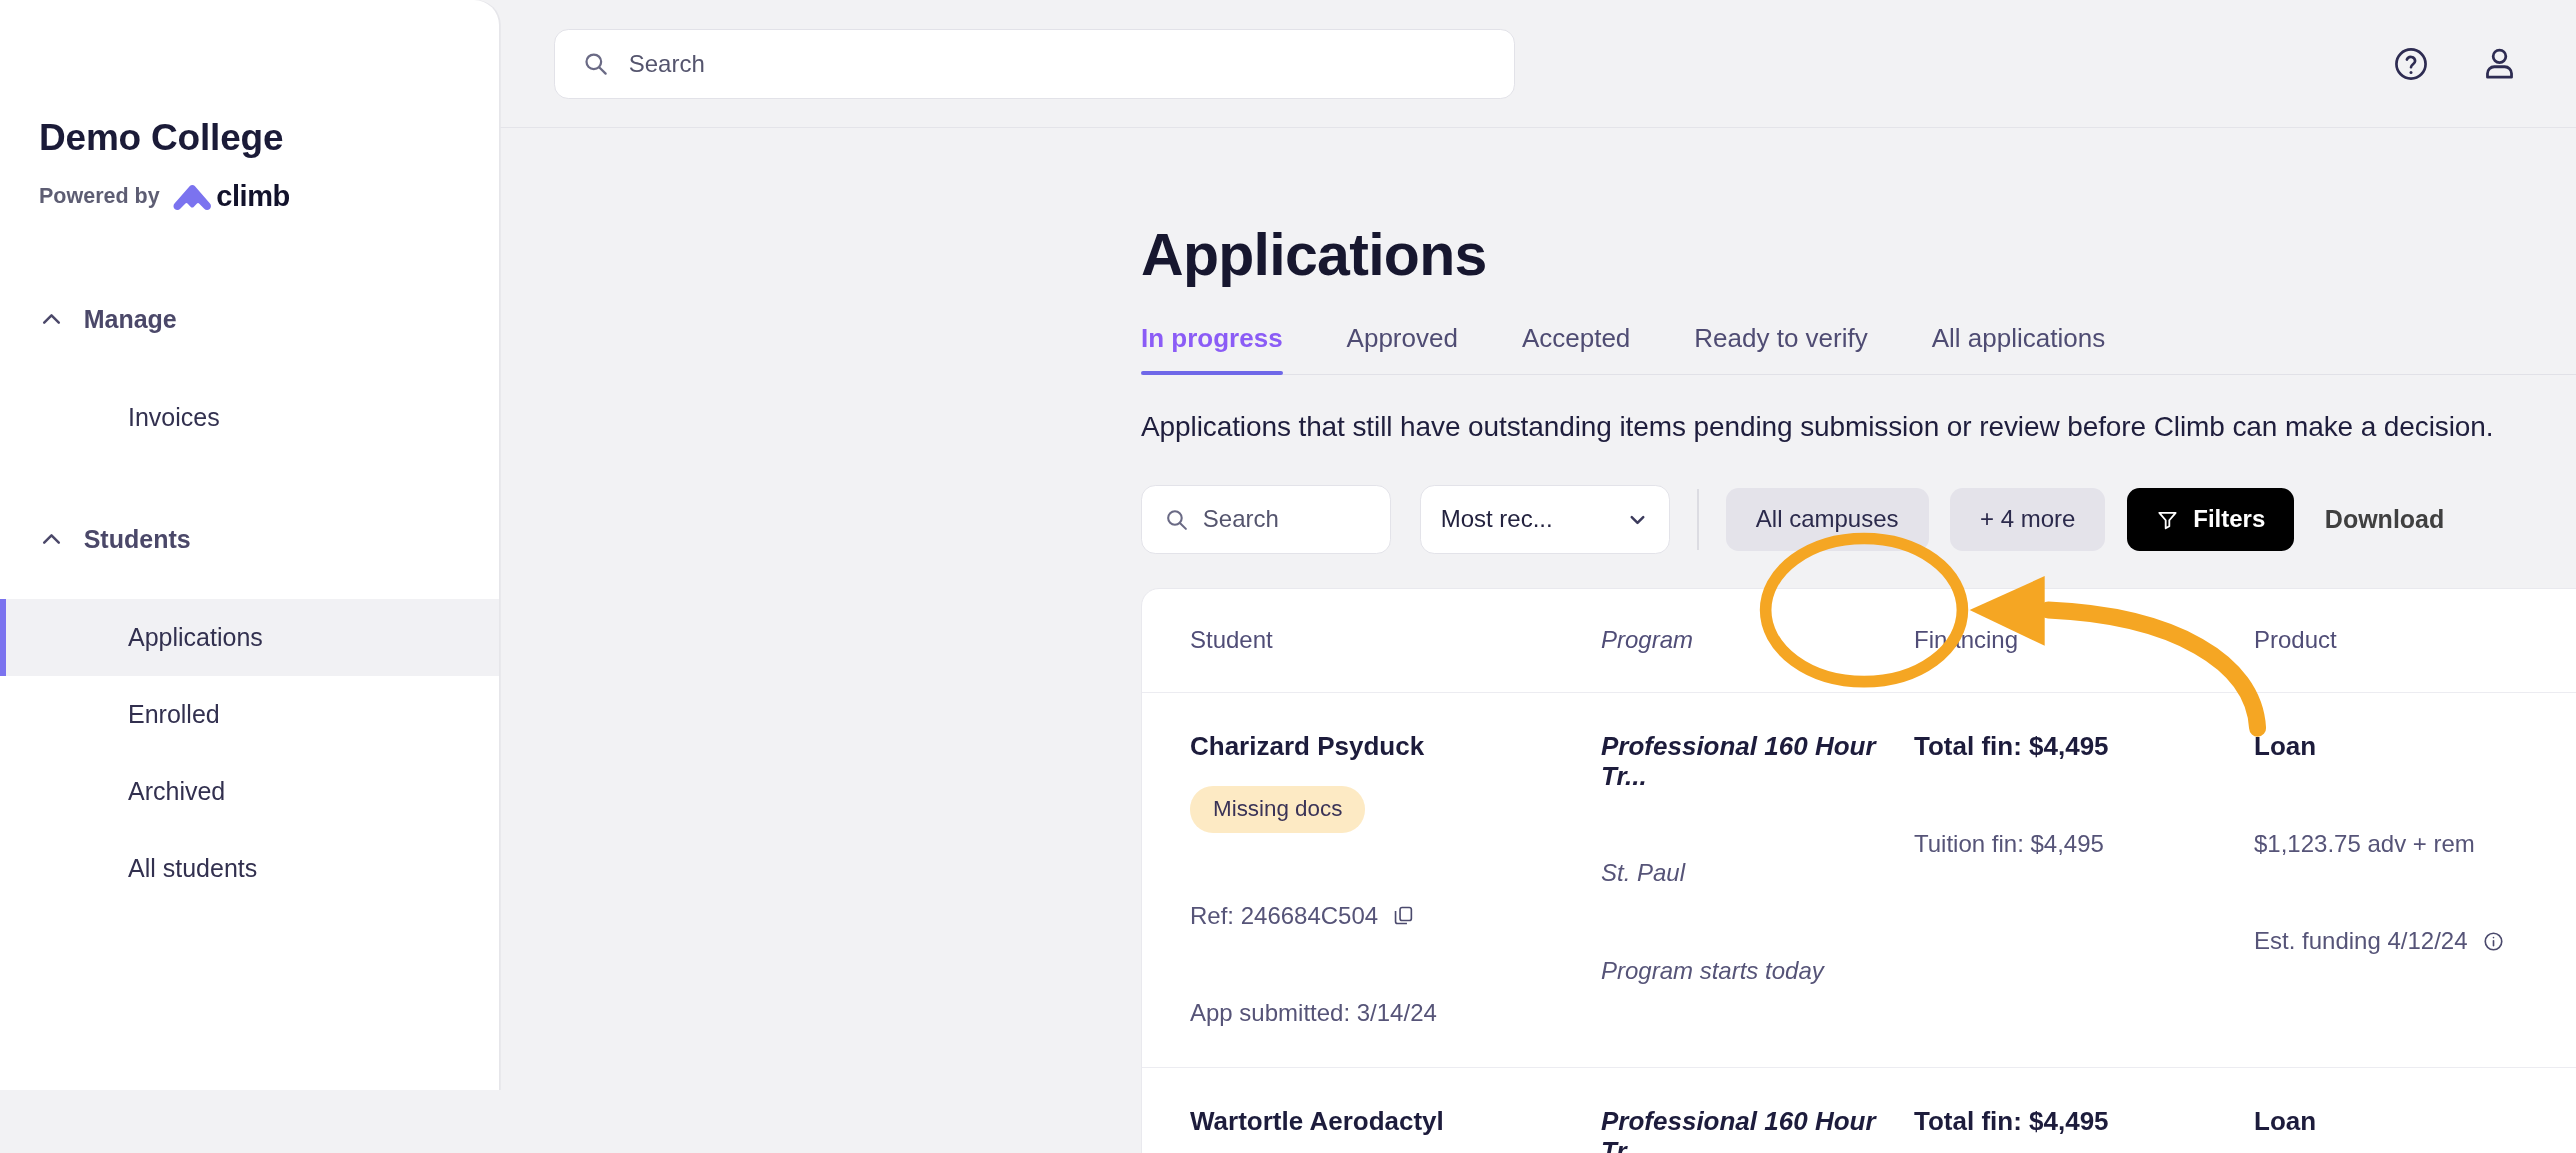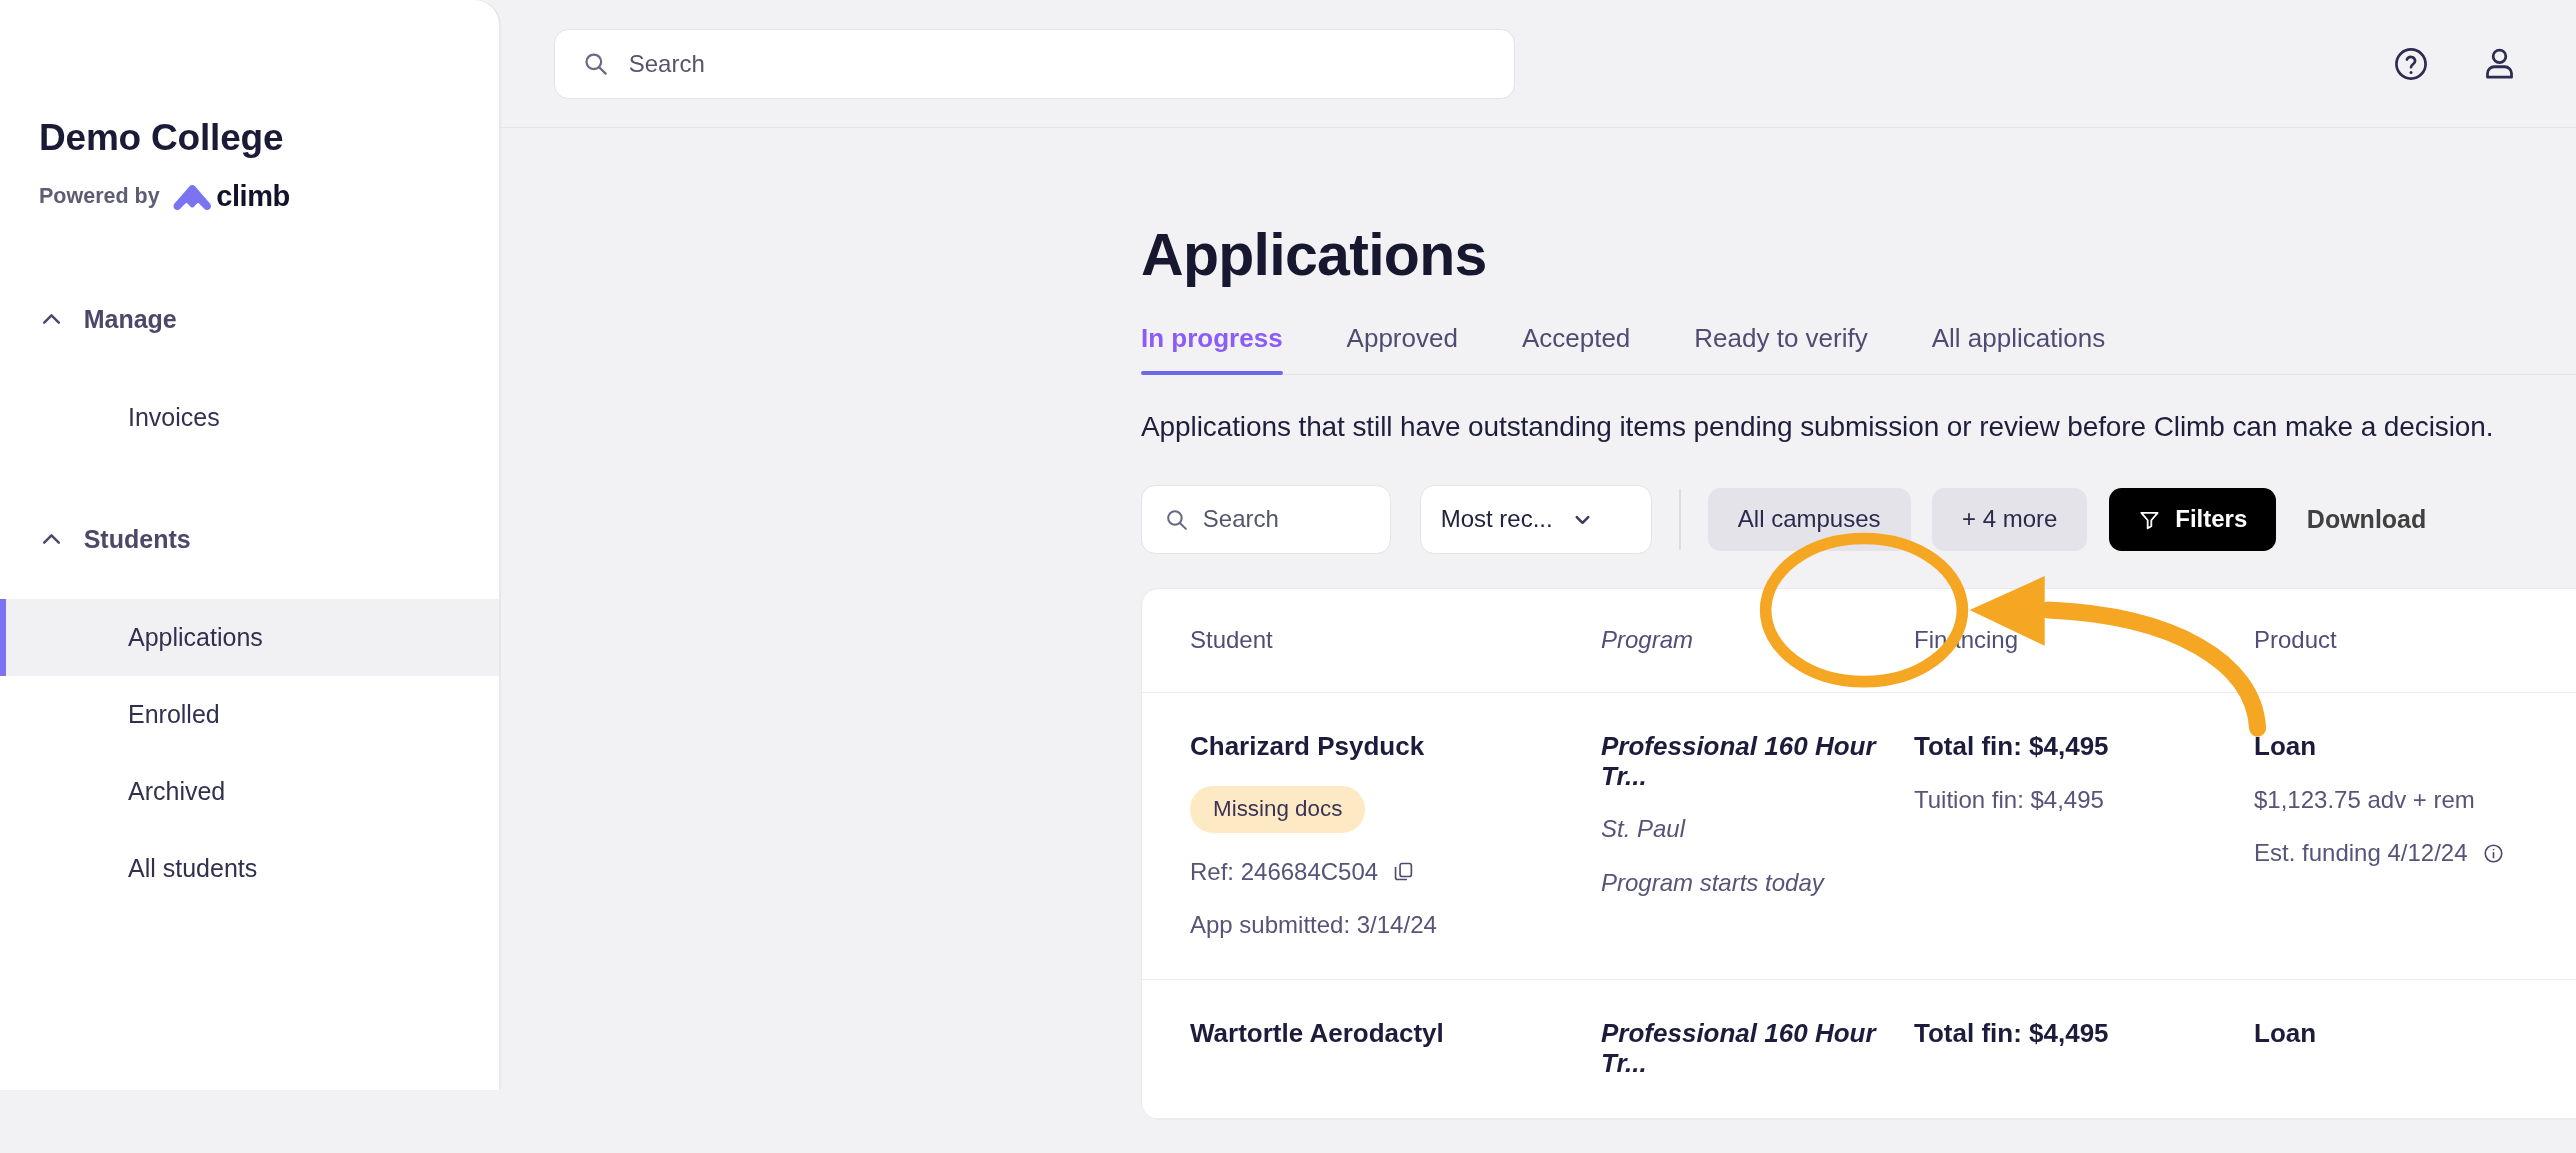--- a/index.html
+++ b/index.html
@@ -209,28 +209,28 @@
     border-radius: 14.3px;
     display: flex;
     align-items: center;
     gap: 14.3px;
     padding: 0 21.5px;
   }
   .tb-search .ph { font-size: 24px; color: #55556e; }
 
   .tb-select {
     margin-left: 29px;
-    width: 232px;
+    width: 250px;
     height: 69px;
     background: #ffffff;
     border: 1.8px solid #e3e3e9;
     border-radius: 14.3px;
     display: flex;
     align-items: center;
-    justify-content: flex-start;
+    justify-content: space-between;
     gap: 18px;
     padding: 0 19.7px;
     cursor: pointer;
   }
   .tb-select .val { font-size: 24px; color: #23223f; white-space: nowrap; }
 
   .tb-divider {
     width: 1.8px;
     height: 61px;
     background: #dcdce2;
@@ -318,20 +318,21 @@
   .cell-primary {
     font-size: 26px;
     font-weight: 700;
     color: #1d1c3c;
     line-height: 1.15;
   }
   .cell-sub {
     font-size: 24px;
     color: #565478;
     line-height: 1.2;
+    margin-top: 44px;
   }
   .cell-gap-a { height: 24px; }
   .cell-gap-b { height: 25px; }
 
   .badge-missing {
     display: inline-flex;
     align-items: center;
     height: 47px;
     background: #fdeac4;
     color: #3a3357;

